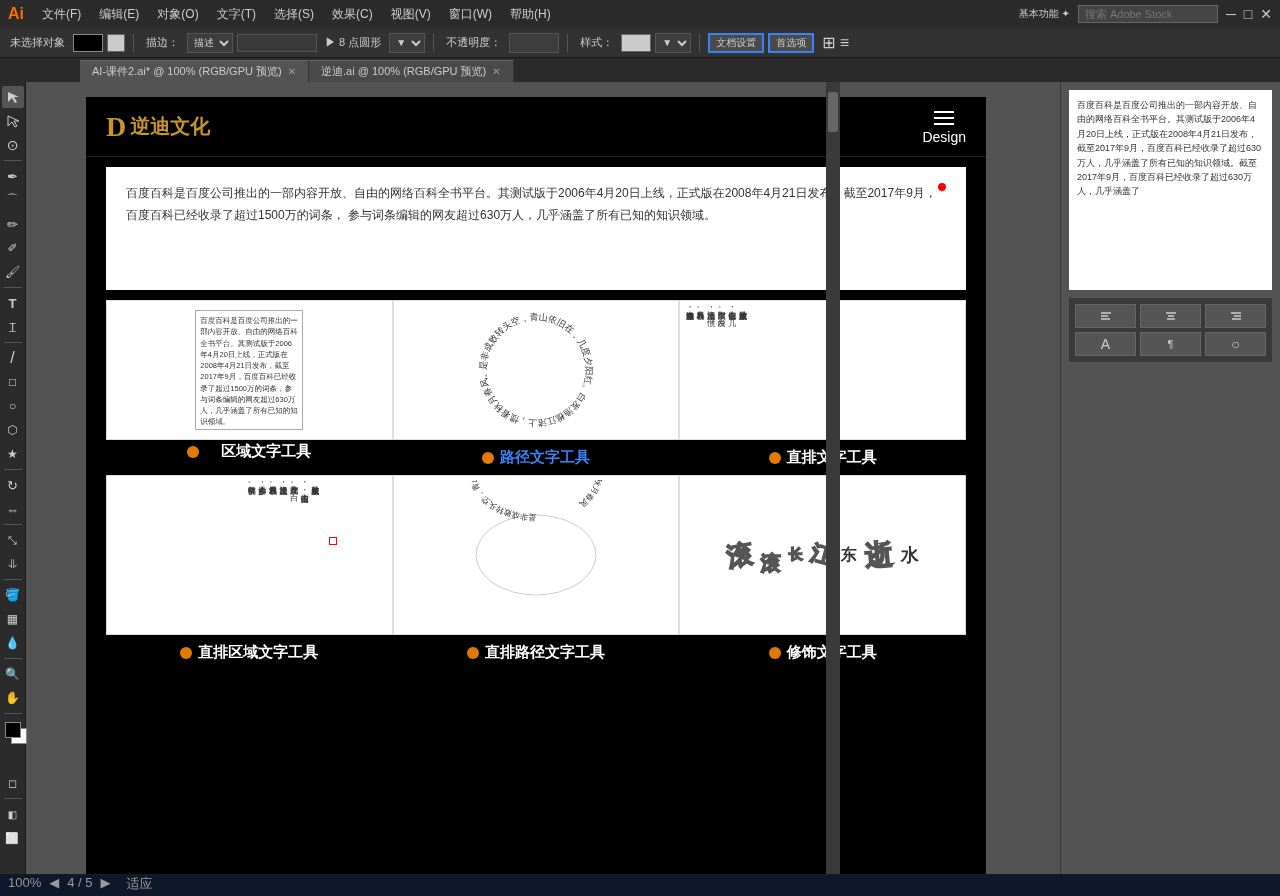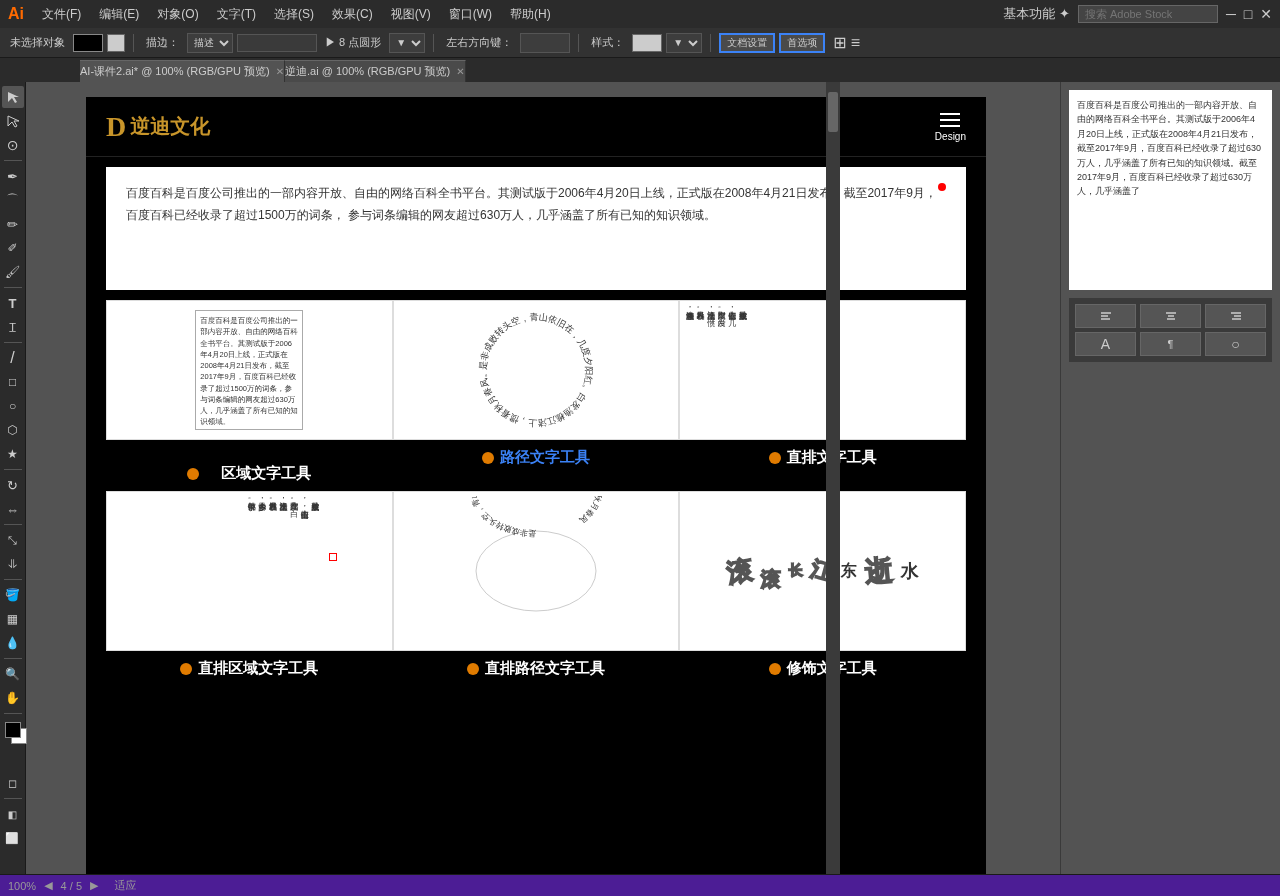--- a/index.html
+++ b/index.html
@@ -26,21 +26,21 @@
     .toolbar-separator { width: 1px; height: 18px; background: #555; margin: 0 4px; }
     .toolbar-select { background: #3d3d3d; border: 1px solid #555; color: #ccc; font-size: 10px; height: 20px; padding: 0 2px; }
     .toolbar-input { background: #3d3d3d; border: 1px solid #555; color: #ccc; font-size: 10px; height: 20px; width: 50px; text-align: center; }
     .toolbar-btn { background: #4a4a4a; border: 2px solid #3b82f6; color: #ccc; font-size: 10px; height: 20px; padding: 0 6px; cursor: pointer; }
 
     
     .tab-bar {
       width: 100%; height: 24px; background: #2b2b2b;
       display: flex; align-items: flex-end; padding-left: 80px;
     }
-    .tab { height: 22px; background: #4a4a4a; color: #ccc; font-size: 11px; padding: 0 0; display: flex; align-items: center; gap: 6px; border-top: 1px solid #666; border-right: 1px solid #333; cursor: pointer; justify-content: center; }
+    .tab { height: 22px; background: #4a4a4a; color: #ccc; font-size: 11px; padding: 0 12px; display: flex; align-items: center; gap: 6px; border-top: 1px solid #666; border-right: 1px solid #333; cursor: pointer; justify-content: center; }
     .tab.active { background: #535353; }
     .tab .close-x { color: #999; font-size: 10px; }
 
     
     .main-layout {
       display: flex; width: 100%; height: calc(896px - 28px - 30px - 24px - 22px);
     }
 
     
     .left-toolbar {
@@ -74,61 +74,61 @@
 
     
     .right-panel {
       width: 220px; background: #535353; border-left: 1px solid #3a3a3a;
       flex-shrink: 0; overflow: hidden;
     }
 
     
     .status-bar {
       position: absolute; bottom: 0; width: 100%; height: 22px;
-      background: #4c1d95; display: flex; align-items: center;
-      padding: 0 8px; color: #999; font-size: 11px; gap: 8px;
+      background: #0f172a; display: flex; 
+      padding: 0 8px; color: #999; font-size: 13px; gap: 8px;
       border-top: 1px solid #1a1a1a;
     }
     .red-dot { width: 8px; height: 8px; border-radius: 50%; background: red; position: absolute; }
   </style>
 </head>
 <body>
 
 <div class="menu-bar">
   <span class="ai-logo">Ai</span>
   <span class="menu-item">文件(F)</span>
   <span class="menu-item">编辑(E)</span>
   <span class="menu-item">对象(O)</span>
   <span class="menu-item">文字(T)</span>
   <span class="menu-item">选择(S)</span>
   <span class="menu-item">效果(C)</span>
   <span class="menu-item">视图(V)</span>
   <span class="menu-item">窗口(W)</span>
   <span class="menu-item">帮助(H)</span>
   <div class="menu-bar-right">
-    <span style="font-size:13px; color:#ccc; cursor:pointer;">基本功能 ✦</span>
+    <span style="font-size:10px; color:#ccc; cursor:pointer;">基本功能 ✦</span>
     <input class="search-box" type="text" placeholder="搜索 Adobe Stock" style="">
     <span style="color:#ccc; cursor:pointer; font-size:14px;">─</span>
     <span style="color:#ccc; cursor:pointer; font-size:14px;">□</span>
     <span style="color:#ccc; cursor:pointer; font-size:14px;">✕</span>
   </div>
 </div>
 
 <div class="toolbar">
   <span class="toolbar-item">未选择对象</span>
   <div style="width:30px;height:18px;background:#000;border:1px solid #888;"></div>
   <div style="width:18px;height:18px;background:#ccc;border:1px solid #666;"></div>
   <div class="toolbar-separator"></div>
   <span class="toolbar-item">描边：</span>
   <select class="toolbar-select"><option>描述</option></select>
   <div style="width:80px;height:18px;background:#3a3a3a;border:1px solid #555;"></div>
   <span class="toolbar-item">▶ 8 点圆形</span>
   <select class="toolbar-select"><option>▼</option></select>
   <div class="toolbar-separator"></div>
-  <span class="toolbar-item">左右方向键：</span>
+  <span class="toolbar-item">不透明度：</span>
   <input class="toolbar-input" type="text" style="">
   <div class="toolbar-separator"></div>
   <span class="toolbar-item">样式：</span>
   <div style="width:30px;height:18px;background:#ccc;border:1px solid #666;"></div>
   <select class="toolbar-select"><option>▼</option></select>
   <div class="toolbar-separator"></div>
   <button class="toolbar-btn">文档设置</button>
   <button class="toolbar-btn">首选项</button>
   <span style="color:#ccc; margin-left:4px; cursor:pointer;">⊞</span>
   <span style="color:#ccc; cursor:pointer;">≡</span>
@@ -205,21 +205,21 @@
 
       <div class="logo-bar">
         <div style="display:flex; align-items:center;">
           <span style="color:#c8952a; font-size:28px; font-weight:bold; font-family:serif; margin-right:4px;">D</span>
           <span style="color:#c8952a; font-size:20px; font-weight:bold;">逆迪文化</span>
         </div>
         <div style="display:flex;flex-direction:column;align-items:center;">
           <span style="display:block;width:20px;height:2px;background:#fff;margin:2px 0;"></span>
           <span style="display:block;width:20px;height:2px;background:#fff;margin:2px 0;"></span>
           <span style="display:block;width:20px;height:2px;background:#fff;margin:2px 0;"></span>
-          <span style="color:#fff;font-size:10px;margin-top:2px;">Design</span>
+          <span style="color:#fff;font-size:14px;margin-top:2px;">Design</span>
         </div>
       </div>
 
       <div style="background:#fff; margin:10px 20px; padding:16px 20px 10px 20px;">
         <div style="font-size:12px;line-height:1.8;margin-bottom:10px;color:#333;position:relative;">
           <span>百度百科是百度公司推出的一部内容开放、自由的网络百科全书平台。其测试版于2006年4月20日上线，正式版在2008年4月21日发布，截至2017年9月，百度百科已经收录了超过1500万的词条，
 参与词条编辑的网友超过630万人，几乎涵盖了所有已知的知识领域。</span>
           <span class="red-dot" style="position:absolute;right:0;top:0;"></span>
         </div>
         <div style="font-size:13px;line-height:2;margin-bottom:8px;display:flex;align-items:center;gap:4px;">
@@ -230,21 +230,21 @@
       </div>
 
       <div style="display:flex; margin:0 20px 8px 20px;">
 
         <div style="flex:1; display:flex;flex-direction:column;align-items:center;">
           <div style="width:100%;height:140px;background:#fff;border:1px solid #ddd;display:flex;align-items:center;justify-content:center;">
             <div style="width:108px;height:120px;border:1px solid #aaa;padding:4px;font-size:7.5px;color:#333;line-height:1.5;overflow:hidden;">
               百度百科是百度公司推出的一部内容开放、自由的网络百科全书平台。其测试版于2006年4月20日上线，正式版在2008年4月21日发布，截至2017年9月，百度百科已经收录了超过1500万的词条，参与词条编辑的网友超过630万人，几乎涵盖了所有已知的知识领域。
             </div>
           </div>
-          <div style="display:flex;align-items:center;gap:22px;margin-top:24px;">
+          <div style="display:flex;align-items:center;gap:22px;margin-top:2px;">
             <div class="orange-dot"></div>
             <span style="font-size:15px;font-weight:bold;color:#fff;">区域文字工具</span>
           </div>
         </div>
 
         <div style="flex:1; display:flex;flex-direction:column;align-items:center;">
           <div style="width:100%;height:140px;background:#fff;border:1px solid #ddd;display:flex;align-items:center;justify-content:center;">
             <svg width="160" height="130" viewBox="0 0 160 130">
               <defs>
                 <path id="circle1" d="M80,65 m-50,0 a50,50 0 1,1 100,0 a50,50 0 1,1 -100,0"></path>

